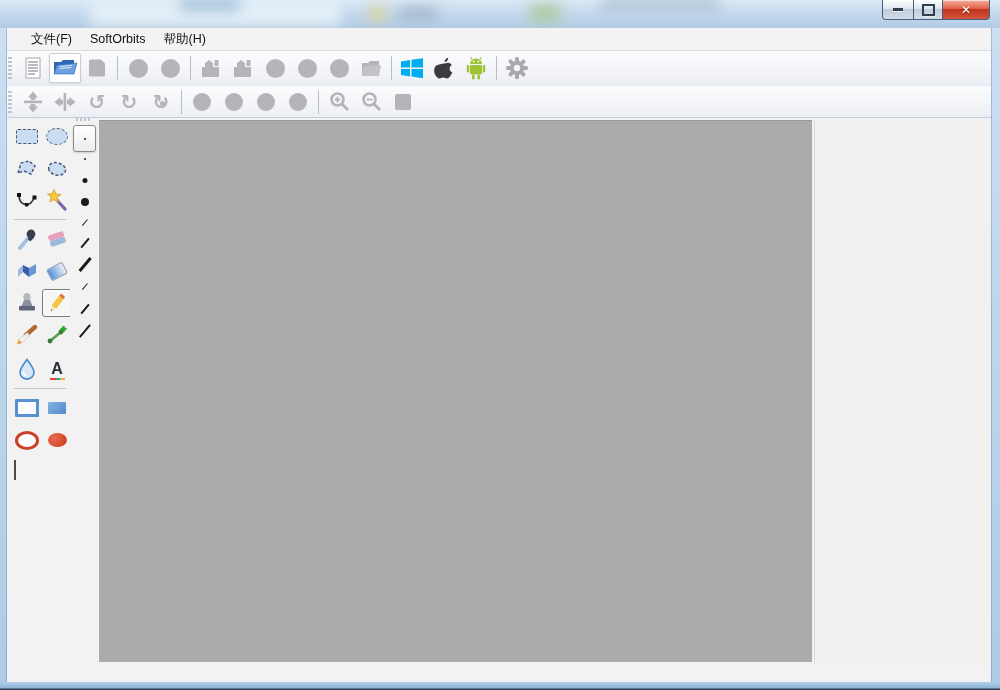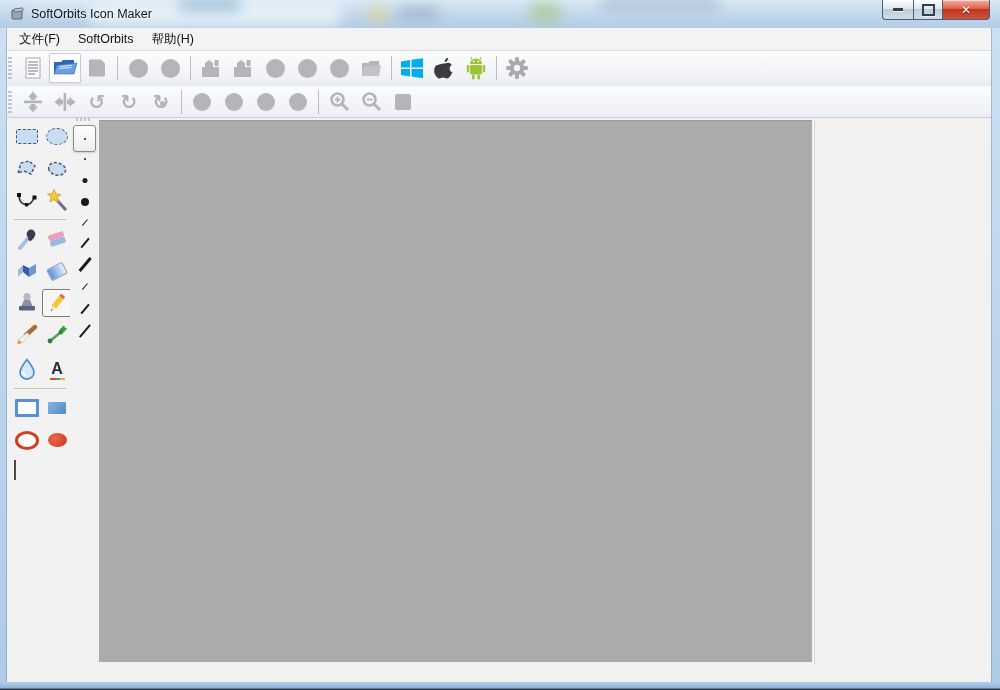--- a/index.html
+++ b/index.html
@@ -25,21 +25,21 @@
   .glyph-close::before{content:'✕';}
   
   .frame-side{position:absolute;top:28px;width:6px;height:654px;z-index:2;
     background:linear-gradient(180deg,#cadff2 0,#aecbe6 100%);}
   .frame-left{left:0;border-right:1px solid rgba(90,120,150,.35);}
   .frame-right{right:0;width:8px;border-left:1px solid rgba(90,120,150,.35);}
   .frame-bottom{position:absolute;left:0;bottom:0;width:1000px;height:8px;
     background:linear-gradient(180deg,#b4d0ea 0,#8fb5d8 70%,#32465a 92%,#16202c 100%);z-index:2;}
   .content{position:absolute;left:6px;top:28px;width:986px;height:654px;background:#f2f2f2;}
   
-  .menubar{height:22px;background:#f3f3f3;border-bottom:1px solid #dcdcdc;display:flex;align-items:center;padding-left:4px;}
+  .menubar{height:22px;background:#f3f3f3;border-bottom:1px solid #dcdcdc;display:flex;align-items:center;padding-left:16px;}
   .menu-item{font-size:12.5px;color:#111;padding:3px 9px;}
   
   .toolbar{display:flex;align-items:center;background:linear-gradient(180deg,#fbfcfd 0,#f0f2f6 80%,#e9edf3 100%);}
   .toolbar1{height:34px;border-bottom:1px solid #e2e6ee;}
   .toolbar2{height:31px;border-bottom:1px solid #c9cdd6;}
   .gripper{width:4px;height:22px;margin:0 5px 0 2px;
     background:repeating-linear-gradient(180deg,#bfc4ce 0 2px,transparent 2px 4px);}
   .tb-btn{width:30px;height:28px;display:flex;align-items:center;justify-content:center;border:1px solid transparent;border-radius:2px;}
   .tb-btn.hover{background:#fff;border-color:#c9cdd6;box-shadow:0 1px 2px rgba(0,0,0,.08);}
   .tb-sep{width:1px;height:24px;background:#b9bdc6;margin:0 4px;}
@@ -94,27 +94,20 @@
 
 <div class="window">
 
   <div class="titlebar">
     <div class="blob" style="left:90px;top:2px;width:250px;height:24px;background:#eef6fb;"></div>
     <div class="blob" style="left:180px;top:0px;width:60px;height:10px;background:#7da8c8;"></div>
     <div class="blob" style="left:370px;top:8px;width:16px;height:12px;background:#e8d26a;"></div>
     <div class="blob" style="left:398px;top:8px;width:40px;height:10px;background:#8fa6b8;"></div>
     <div class="blob" style="left:530px;top:4px;width:30px;height:18px;background:#a8c890;"></div>
     <div class="blob" style="left:600px;top:0px;width:120px;height:8px;background:#90a8bc;"></div>
-    <div class="titlebar-content">
-      <svg class="svgicon" width="15" height="15" viewBox="0 0 15 15">
-        <rect x="2" y="3" width="10" height="9" rx="1" fill="#9aa4ae" stroke="#5a646e"></rect>
-        <rect x="4" y="1.5" width="9" height="3" rx="1" fill="#c2ccd4" stroke="#6a747e" transform="rotate(-8 8 3)"></rect>
-      </svg>
-      <span class="app-title">SoftOrbits Icon Maker</span>
-    </div>
     <div class="win-controls">
       <div class="win-btn minimize">
           <span class="glyph-min"></span>
         </div>
       <div class="win-btn maximize">
           <span class="glyph-max"></span>
         </div>
       <div class="win-btn close">
           <span class="glyph-close"></span>
         </div>

